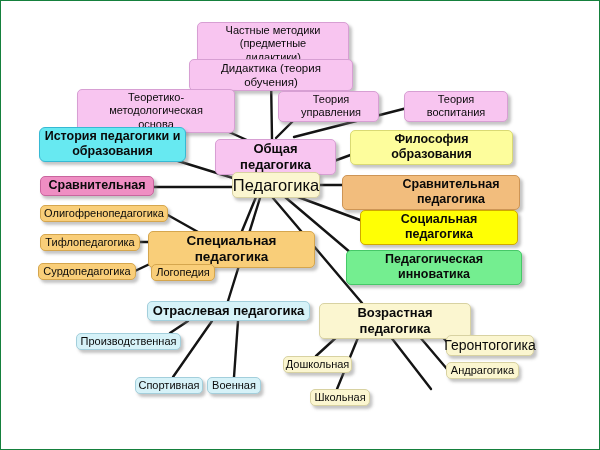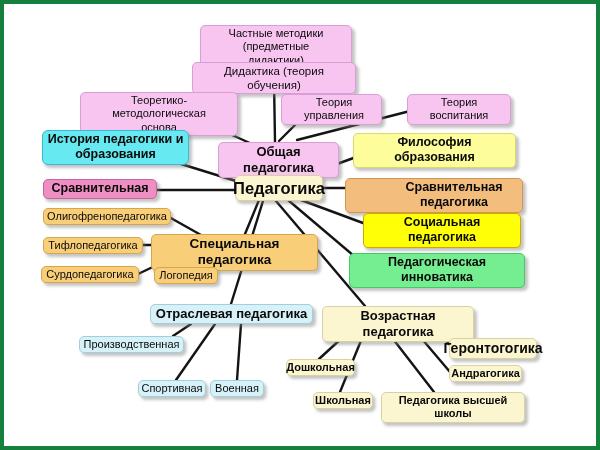--- a/index.html
+++ b/index.html
@@ -1,20 +1,20 @@
 <!DOCTYPE html>
 <html><head>
 <meta charset="utf-8">
 <style>
   html,body{margin:0;padding:0;background:#e8e8e8;}
   .canvas{
     position:relative;
     width:600px;height:450px;
     background:#ffffff;
-    border:4px solid #15803d;
+    border:1px solid #15803d;
     box-sizing:border-box;
     overflow:hidden;
     font-family:"Liberation Sans", sans-serif;
   }
   .edges{
     position:absolute;left:0;top:0;width:600px;height:450px;
     z-index:1;
   }
   .node{
     position:absolute;
@@ -34,21 +34,21 @@
   
   .pink      {background:#F8C5F0;border-color:#D79FD3;}
   .cyan      {background:#67E9F1;border-color:#36B9D4;border-radius:6px;}
   .rose      {background:#EF8EC3;border-color:#C9659E;}
   .paleyellow{background:#FDFD9C;border-color:#D9D974;}
   .yellow    {background:#FFFF05;border-color:#D0A800;}
   .orange    {background:#F2BD7D;border-color:#CD9556;padding-left:44px;}
   .gold      {background:#F9CE79;border-color:#D5A64E;}
   .green     {background:#74EE90;border-color:#46C868;}
   .blue      {background:#D6F2F8;border-color:#A3CFDC;}
-  .cream     {background:#FBF6D0;border-color:#D8D2A2;font-weight:bold;}
+  .cream     {background:#FBF6D0;border-color:#D8D2A2;}
 </style>
 </head>
 <body>
 
 <div class="canvas">
   <svg class="edges" xmlns="http://www.w3.org/2000/svg" viewBox="0 0 600 450">
       <line x1="271" y1="50" x2="271" y2="58" stroke="#141414" stroke-width="2.4" stroke-linecap="round"></line>
       <line x1="270" y1="76" x2="271" y2="138" stroke="#141414" stroke-width="2.4" stroke-linecap="round"></line>
       <line x1="197" y1="117" x2="248" y2="140" stroke="#141414" stroke-width="2.4" stroke-linecap="round"></line>
       <line x1="306" y1="106" x2="275" y2="137" stroke="#141414" stroke-width="2.4" stroke-linecap="round"></line>
@@ -100,14 +100,13 @@
     <div class="node gold" style="left: 37px; top: 262px; width: 98px; min-height: 16px; font-size: 11px;">Сурдопедагогика</div>
     <div class="node blue bold" style="left: 146px; top: 300px; width: 163px; min-height: 20px; font-size: 13px;">Отраслевая педагогика</div>
     <div class="node cream bold" style="left: 318px; top: 302px; width: 152px; min-height: 20px; font-size: 13px;">Возрастная педагогика</div>
     <div class="node blue" style="left: 75px; top: 332px; width: 105px; min-height: 16px; font-size: 11px;">Производственная</div>
     <div class="node cream" style="left: 445px; top: 334px; width: 88px; min-height: 15px; font-size: 14px;">Геронтогогика</div>
     <div class="node cream" style="left: 282px; top: 355px; width: 69px; min-height: 16px; font-size: 11px;">Дошкольная</div>
     <div class="node cream" style="left: 445px; top: 361px; width: 73px; min-height: 15px; font-size: 11px;">Андрагогика</div>
     <div class="node blue" style="left: 134px; top: 376px; width: 68px; min-height: 17px; font-size: 11px; text-align: center;">Спортивная</div>
     <div class="node blue" style="left: 206px; top: 376px; width: 54px; min-height: 17px; font-size: 11px;">Военная</div>
     <div class="node cream" style="left: 309px; top: 388px; width: 60px; min-height: 17px; font-size: 11px;">Школьная</div>
-    <div class="node cream" style="left: 377px; top: 388px; width: 144px; min-height: 17px; font-size: 11px;">Педагогика высшей школы</div>
   </div>
 
 </body></html>

